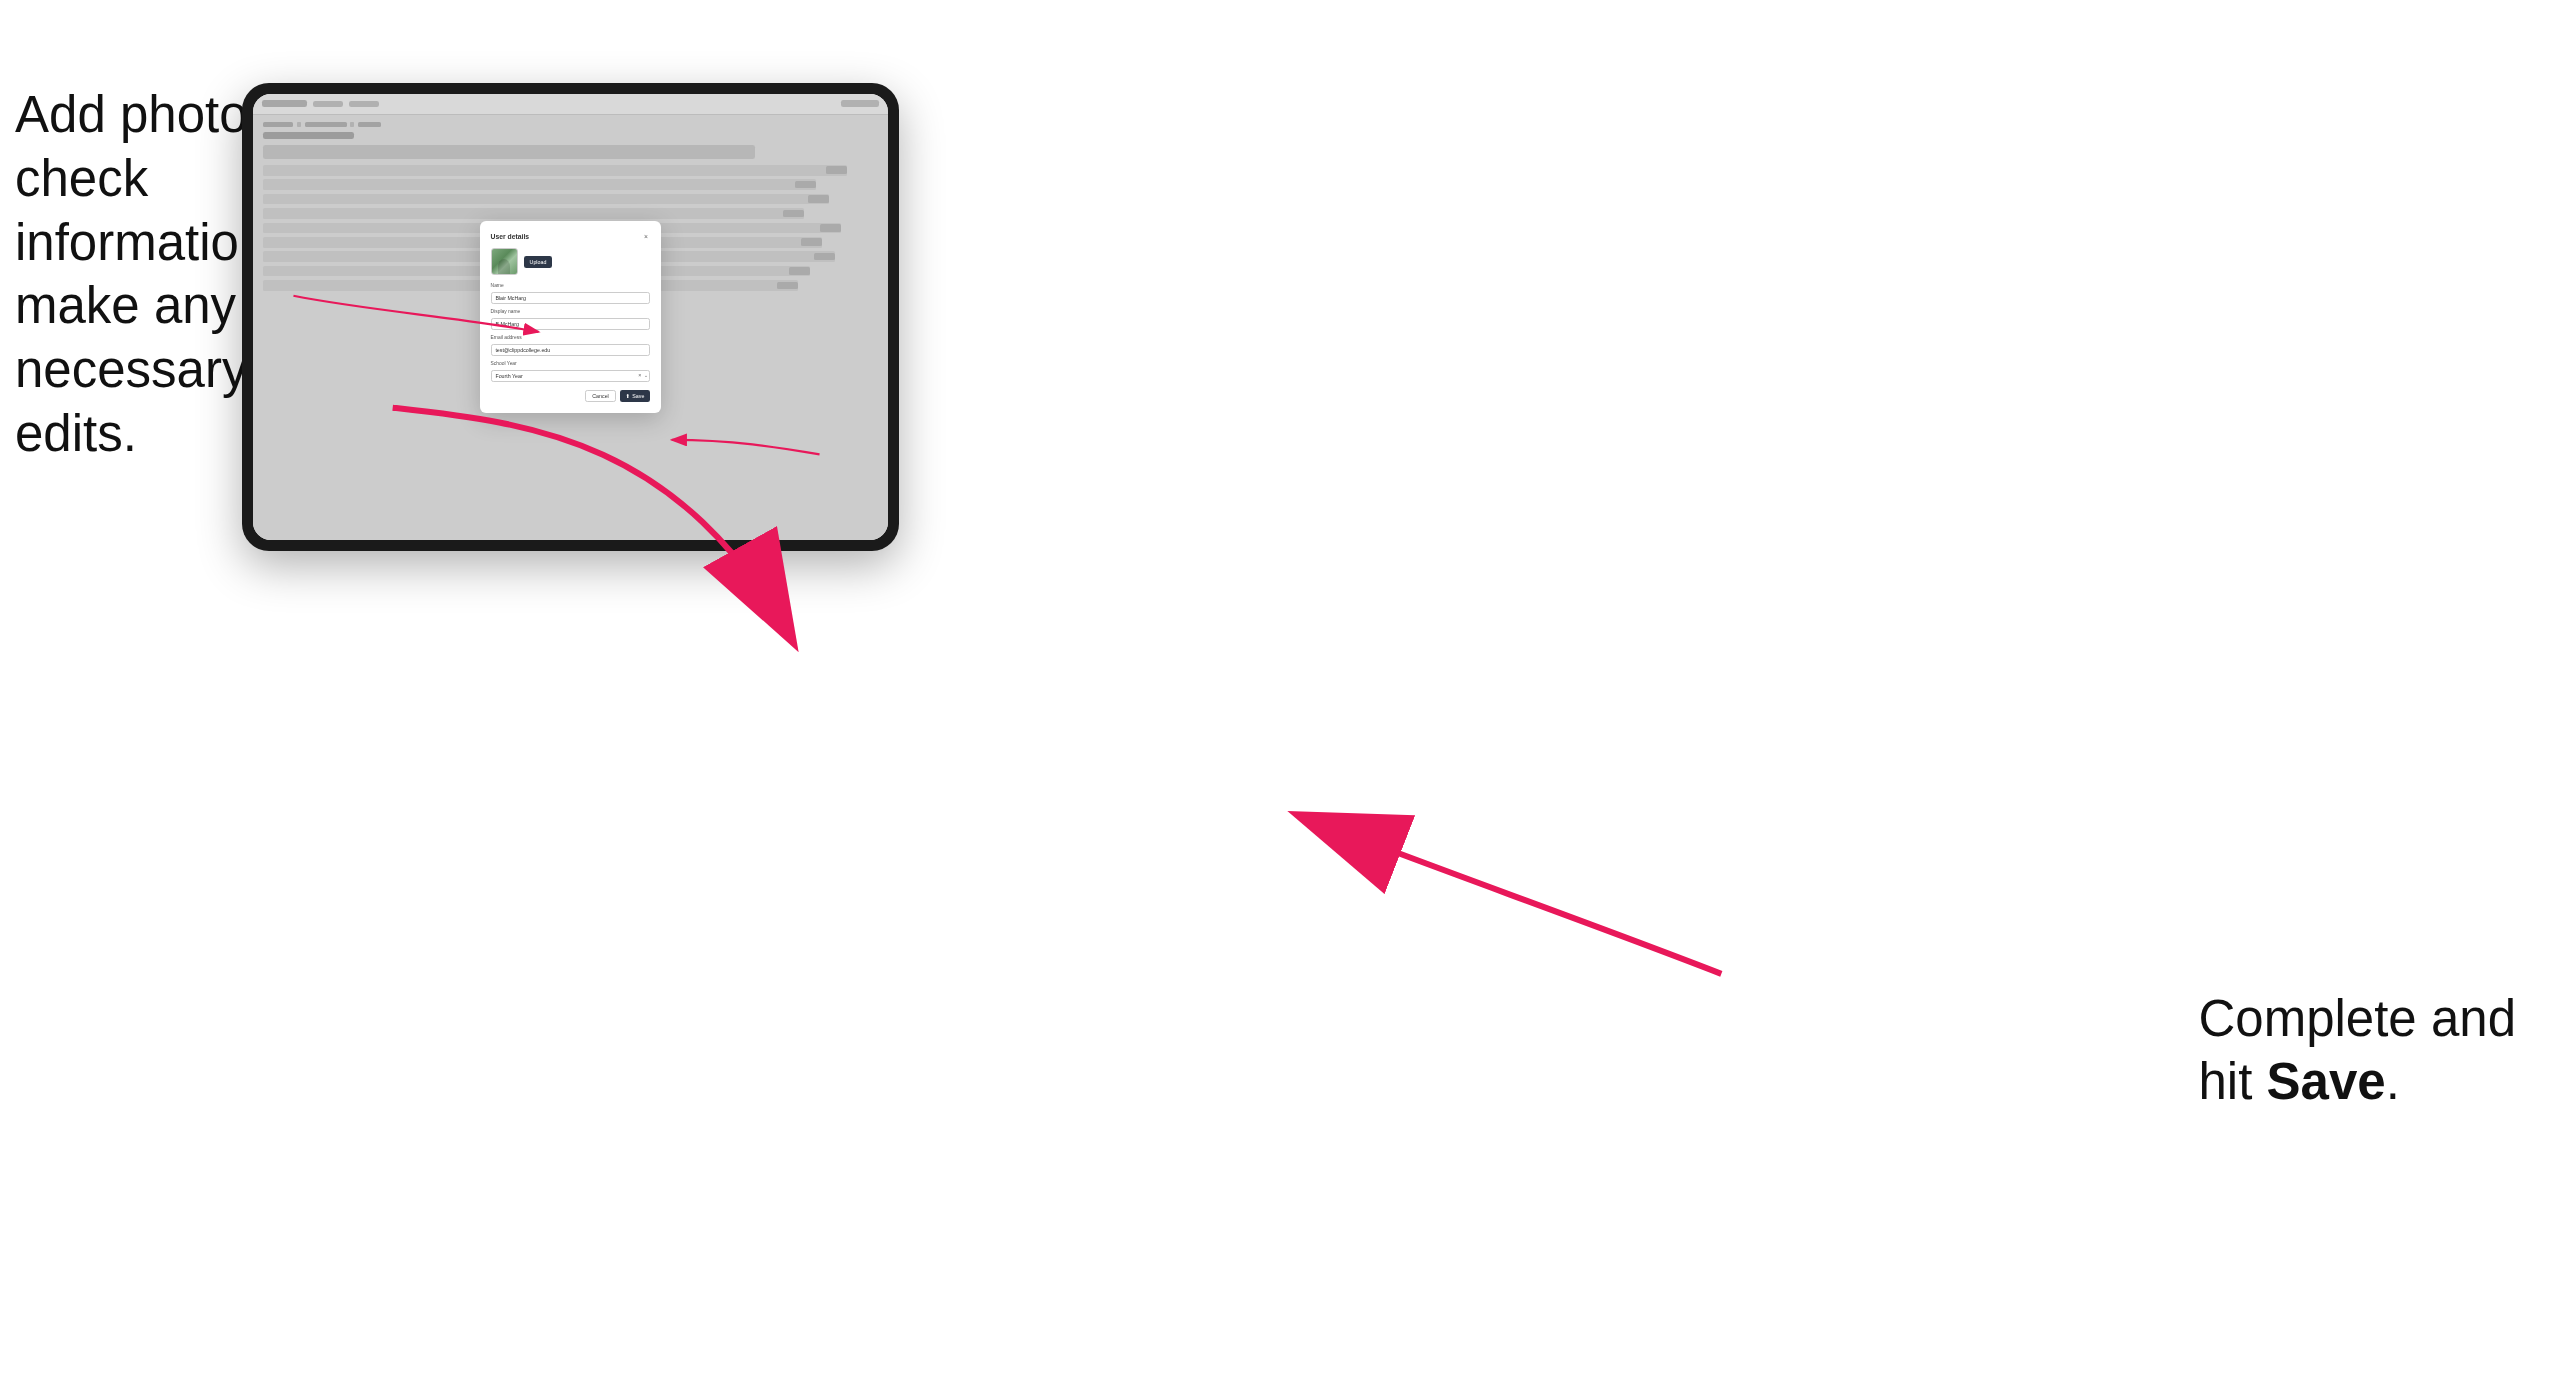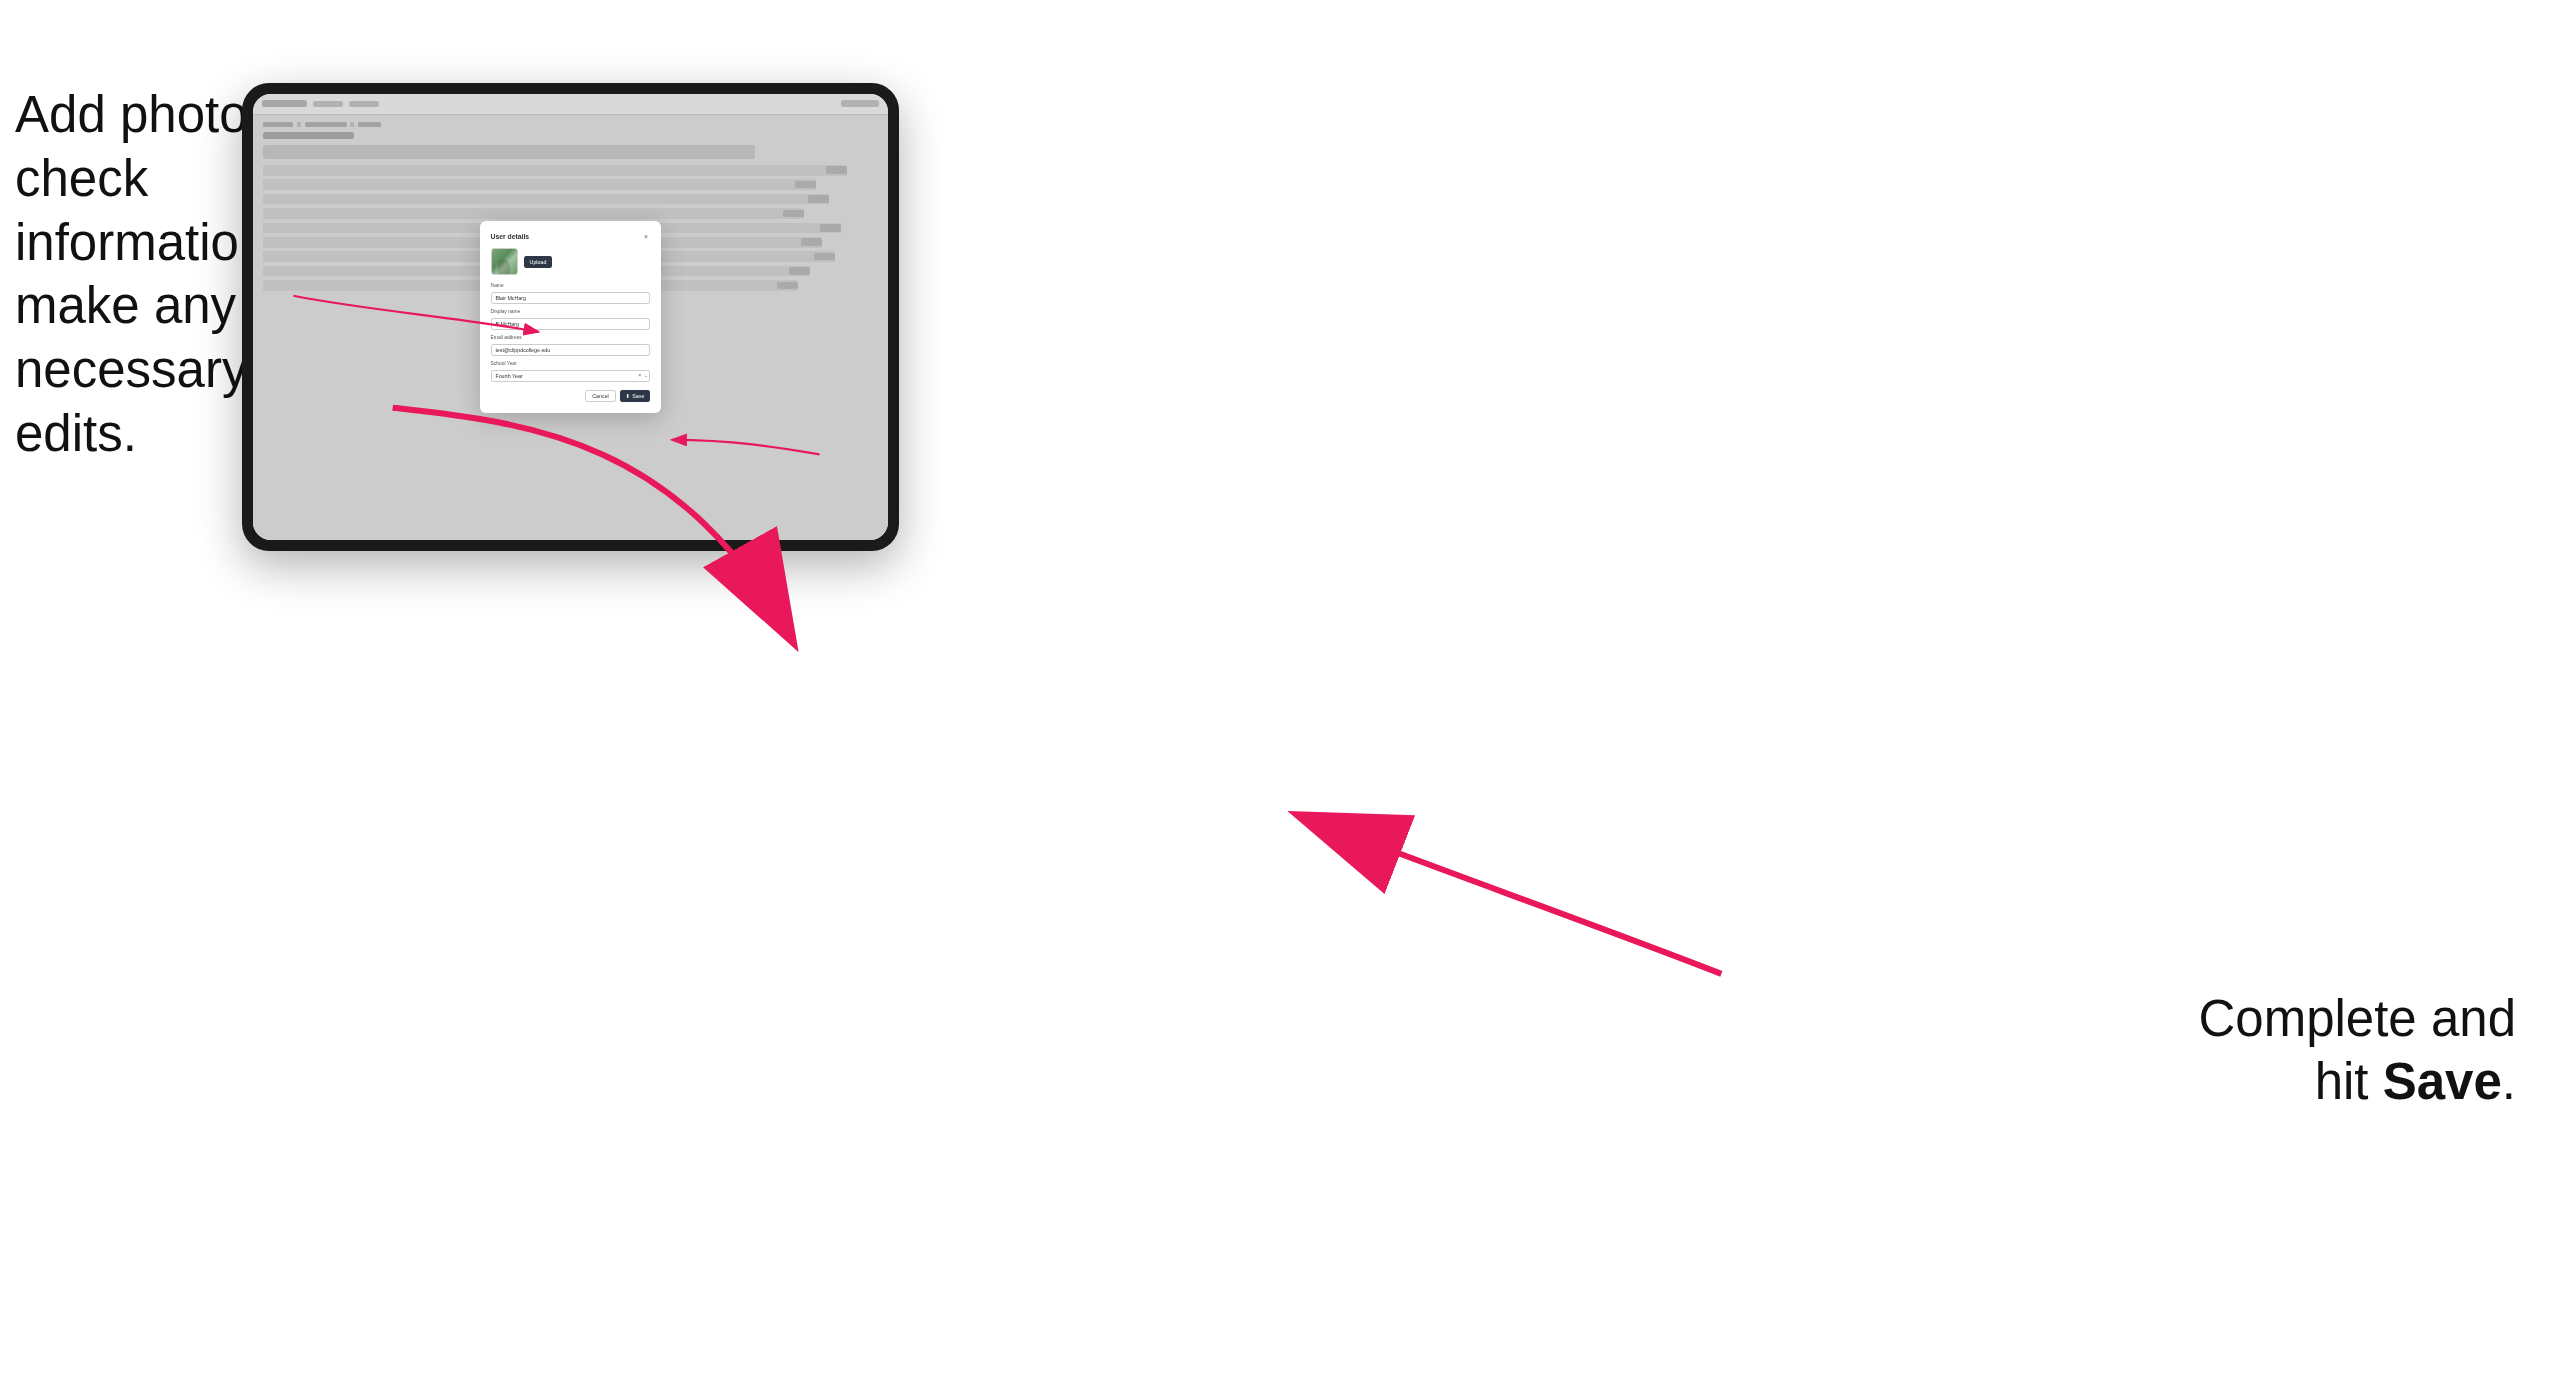--- a/index.html
+++ b/index.html
@@ -26,21 +26,21 @@
 
     
     .annotation-right {
       position: absolute;
       right: 60px;
       bottom: 272px;
       font-size: 51px;
       font-weight: 400;
       color: #111;
       line-height: 1.25;
-      text-align: right;
+      text-align: left;
     }
     .annotation-right strong {
       font-weight: 700;
     }
 
     
     .tablet-frame {
       position: absolute;
       left: 242px;
       top: 83px;

